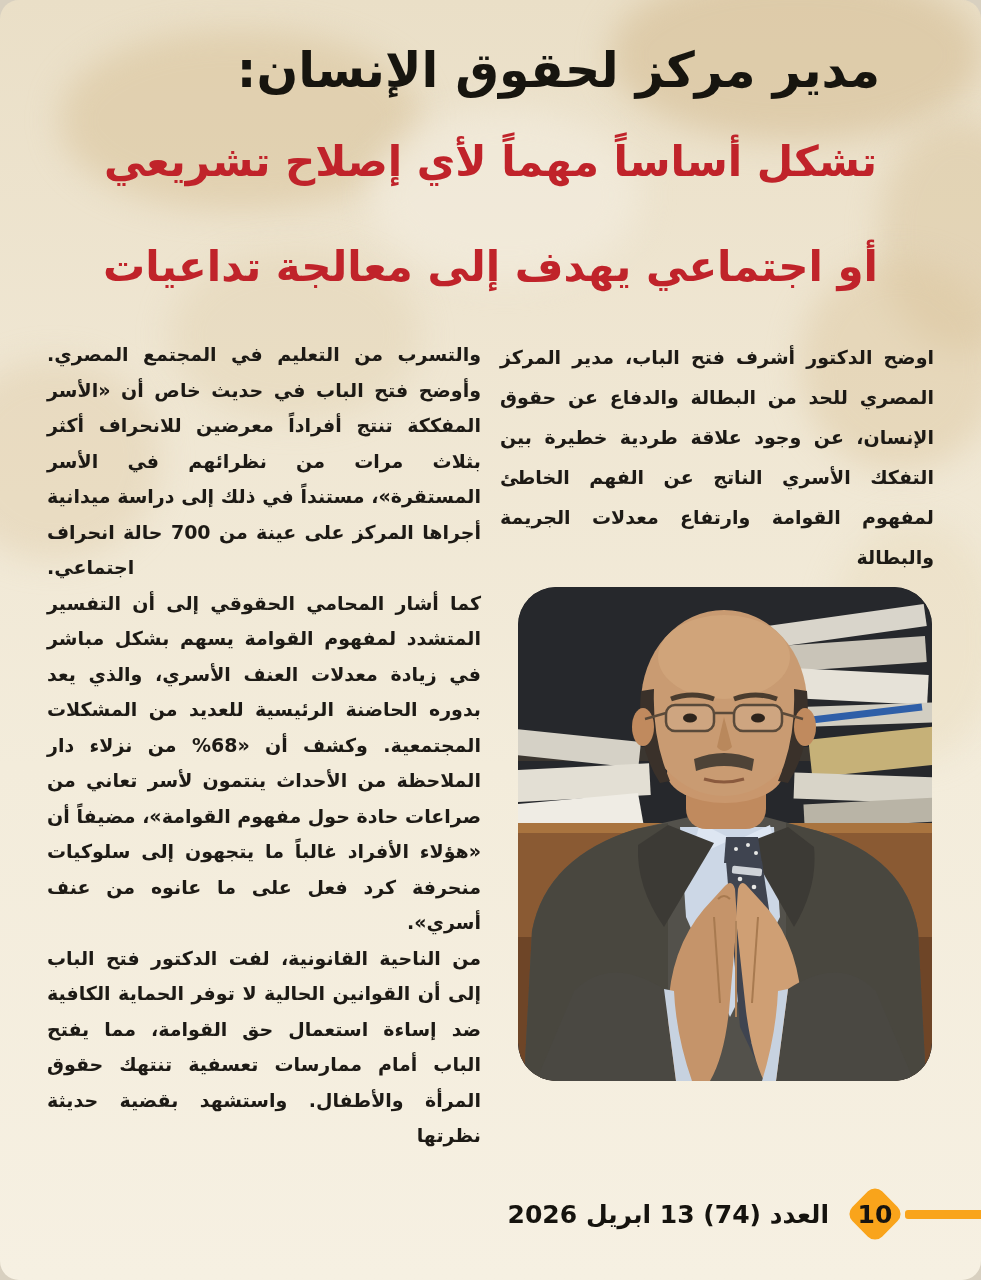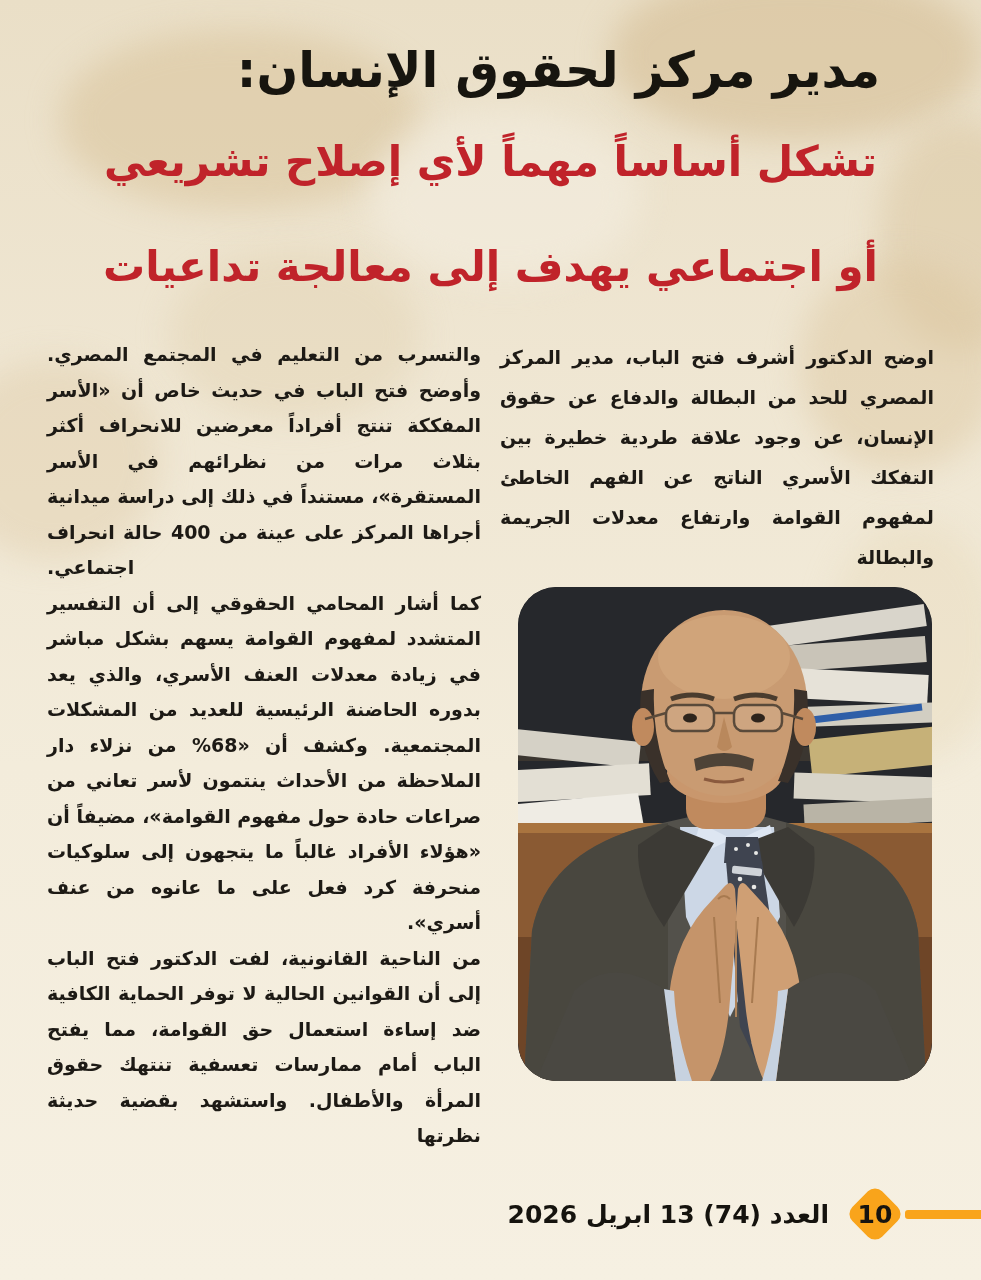--- a/index.html
+++ b/index.html
@@ -3,20 +3,21 @@
 <meta charset="utf-8">
 <style>
   html,body { margin:0; padding:0; background:#d8d0c0; }
   .page {
     position: relative;
     width: 981px; height: 1280px;
     margin: 0 auto;
     overflow: hidden;
     background: linear-gradient(180deg,#eadfc7 0%,#efe6d2 28%,#f3ecdb 60%,#f6f0e2 100%);
     font-family: "DejaVu Sans", sans-serif;
+    border-radius: 19px;
   }
   .blob { position:absolute; border-radius:48%; filter: blur(16px); pointer-events:none; }
   .b1 { left:60px;  top:30px;  width:360px; height:180px; background:rgba(213,189,145,.45); }
   .b2 { left:610px; top:-30px; width:371px; height:170px; background:rgba(209,184,139,.50); }
   .b3 { left:880px; top:120px; width:160px; height:230px; background:rgba(216,194,152,.45); }
   .b4 { left:800px; top:260px; width:200px; height:210px; background:rgba(219,198,158,.45); }
   .b5 { left:-50px; top:360px; width:210px; height:200px; background:rgba(221,201,162,.38); }
   .b6 { left:370px; top:110px; width:270px; height:170px; background:rgba(243,236,222,.65); }
   .b7 { left:170px; top:250px; width:250px; height:170px; background:rgba(222,203,165,.32); }
   .b8 { left:830px; top:520px; width:170px; height:240px; background:rgba(228,211,176,.30); }
@@ -237,21 +238,21 @@
               <path d="M 396 494 L 358 404 Q 322 368 270 402 L 258 494 Z" fill="#4a4842"></path>
               <path d="M 146 402 L 158 494 L 174 494 Q 158 448 156 404 Z" fill="#c7d2e0"></path>
               <path d="M 270 402 L 258 494 L 244 494 Q 258 448 260 404 Z" fill="#c7d2e0"></path>
             </g>
           </g>
         </svg>
       </div>
     </div>
 
     <div class="col col-left">
-      <p class="body last-left">والتسرب من التعليم في المجتمع المصري. وأوضح فتح الباب في حديث خاص أن «الأسر المفككة تنتج أفراداً معرضين للانحراف أكثر بثلاث مرات من نظرائهم في الأسر المستقرة»، مستنداً في ذلك إلى دراسة ميدانية أجراها المركز على عينة من 400 حالة انحراف اجتماعي.</p>
+      <p class="body last-left">والتسرب من التعليم في المجتمع المصري. وأوضح فتح الباب في حديث خاص أن «الأسر المفككة تنتج أفراداً معرضين للانحراف أكثر بثلاث مرات من نظرائهم في الأسر المستقرة»، مستنداً في ذلك إلى دراسة ميدانية أجراها المركز على عينة من 700 حالة انحراف اجتماعي.</p>
       <p class="body">كما أشار المحامي الحقوقي إلى أن التفسير المتشدد لمفهوم القوامة يسهم بشكل مباشر في زيادة معدلات العنف الأسري، والذي يعد بدوره الحاضنة الرئيسية للعديد من المشكلات المجتمعية. وكشف أن «68% من نزلاء دار الملاحظة من الأحداث ينتمون لأسر تعاني من صراعات حادة حول مفهوم القوامة»، مضيفاً أن «هؤلاء الأفراد غالباً ما يتجهون إلى سلوكيات منحرفة كرد فعل على ما عانوه من عنف أسري».</p>
       <p class="body">من الناحية القانونية، لفت الدكتور فتح الباب إلى أن القوانين الحالية لا توفر الحماية الكافية ضد إساءة استعمال حق القوامة، مما يفتح الباب أمام ممارسات تعسفية تنتهك حقوق المرأة والأطفال. واستشهد بقضية حديثة نظرتها</p>
     </div>
 
   </div>
 
   <div class="footer">
     <span class="issue">العدد (74) 13 ابريل 2026</span>
     <span class="badge-wrap">
       <span class="badge"></span>

